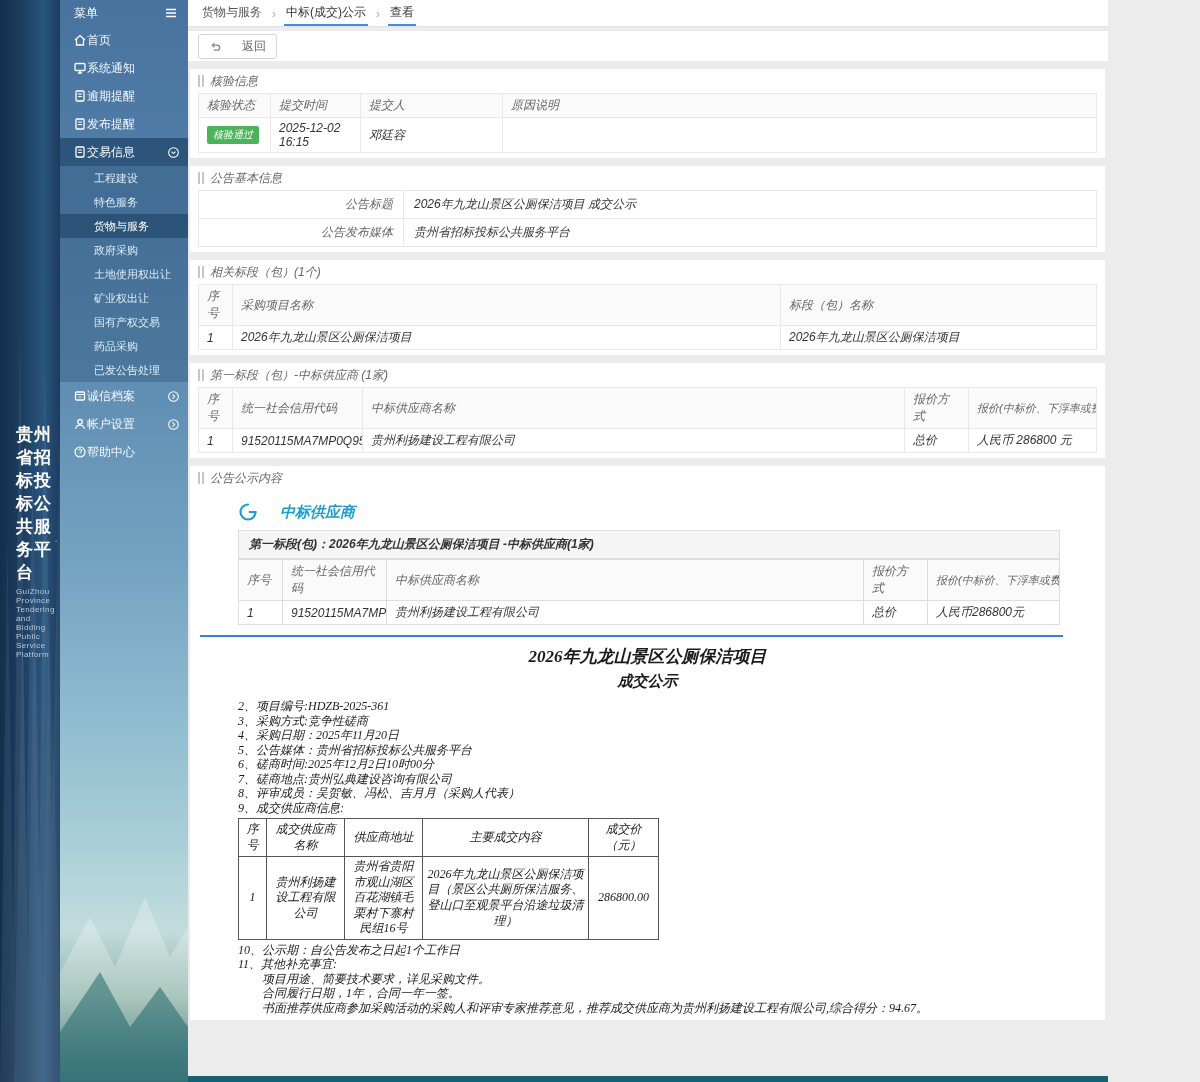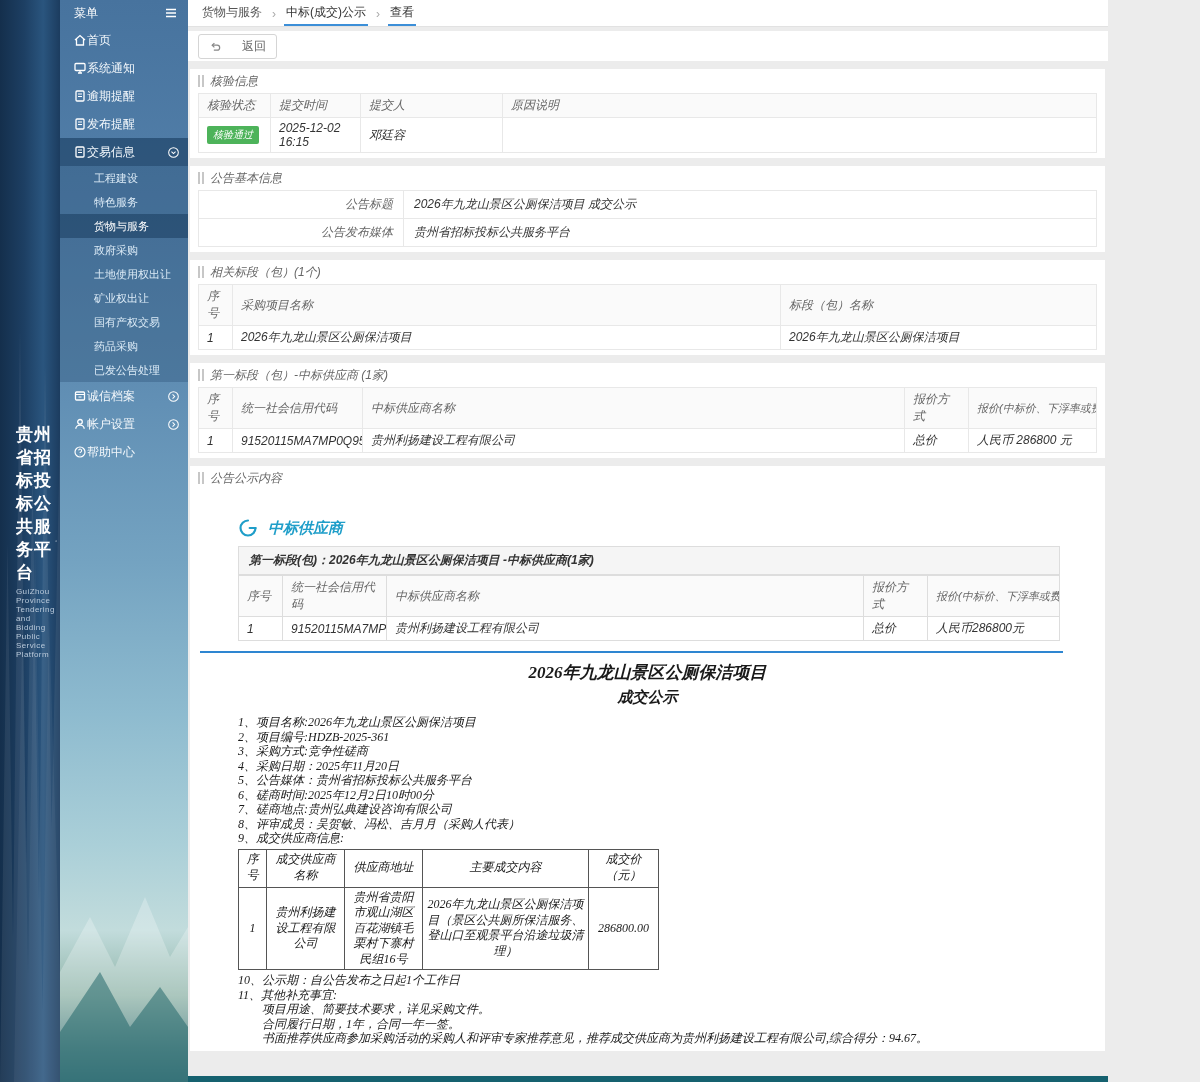--- a/index.html
+++ b/index.html
@@ -49,21 +49,21 @@
   .tbl th{background:#fafafa;color:#666;font-weight:normal;text-align:left;padding:3px 8px;border:1px solid #e8e8e8;height:20px;overflow:hidden;}
   .tbl td{color:#333;padding:3px 8px;border:1px solid #e8e8e8;height:24px;overflow:hidden;}
   .th-price{white-space:nowrap;font-size:11px;}
   .badge{display:inline-block;background:#4db35a;color:#fff;font-size:10px;padding:2px 6px;border-radius:2px;}
 
   .form-tbl{width:calc(100% - 16px);margin:0 8px;border-collapse:collapse;font-size:12px;table-layout:fixed;}
   .form-tbl td{border:1px solid #e8e8e8;padding:5px 10px;color:#333;}
   .form-tbl .flabel{width:205px;text-align:right;color:#666;}
 
   
-  .logo-row{display:flex;align-items:center;gap:10px;margin:28px 0 8px 48px;}
+  .logo-row{display:flex;align-items:center;gap:22px;margin:12px 0 8px 48px;}
   .logo-text{color:#1f9ec9;font-size:15px;font-weight:bold;}
   .subhdr{margin:0 45px 0 48px;background:#f5f5f5;border:1px solid #ddd;padding:5px 10px;font-size:12px;font-weight:bold;color:#333;}
   .ntbl{width:calc(100% - 93px);margin:0 45px 0 48px;border-collapse:collapse;font-size:12px;table-layout:fixed;}
   .ntbl th{background:#fafafa;color:#666;font-weight:normal;text-align:left;padding:3px 8px;border:1px solid #ddd;height:20px;overflow:hidden;}
   .ntbl td{color:#333;padding:3px 8px;border:1px solid #ddd;height:24px;overflow:hidden;}
   .divider{height:2px;background:#2e86d1;margin:10px 42px 0 10px;}
   .doc{font-family:"Liberation Serif",serif;color:#1a1a1a;}
   .doc-title{text-align:center;font-size:17px;font-weight:bold;margin-top:8px;}
   .doc-sub{text-align:center;font-size:15px;font-weight:bold;margin-top:4px;}
   .doc-body{margin:8px 50px 0 48px;font-size:12px;line-height:14.5px;}
@@ -373,21 +373,20 @@
             </tbody>
         </table>
 
         <div class="divider"></div>
 
         <div class="doc">
           <div class="doc-title">2026年九龙山景区公厕保洁项目</div>
           <div class="doc-sub">成交公示</div>
 
           <div class="doc-body">
-            <div class="doc-line">1、项目名称:2026年九龙山景区公厕保洁项目</div>
             <div class="doc-line">2、项目编号:HDZB-2025-361</div>
             <div class="doc-line">3、采购方式:竞争性磋商</div>
             <div class="doc-line">4、采购日期：2025年11月20日</div>
             <div class="doc-line">5、公告媒体：贵州省招标投标公共服务平台</div>
             <div class="doc-line">6、磋商时间:2025年12月2日10时00分</div>
             <div class="doc-line">7、磋商地点:贵州弘典建设咨询有限公司</div>
             <div class="doc-line">8、评审成员：吴贺敏、冯松、吉月月（采购人代表）</div>
             <div class="doc-line">9、成交供应商信息:</div>
 
             <table class="stbl">

